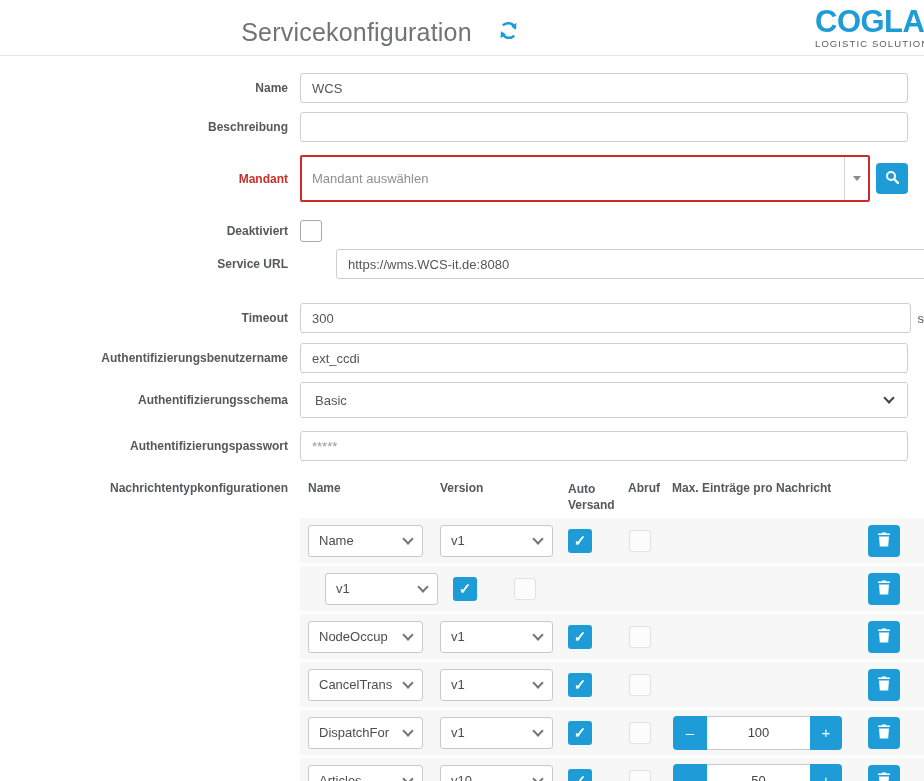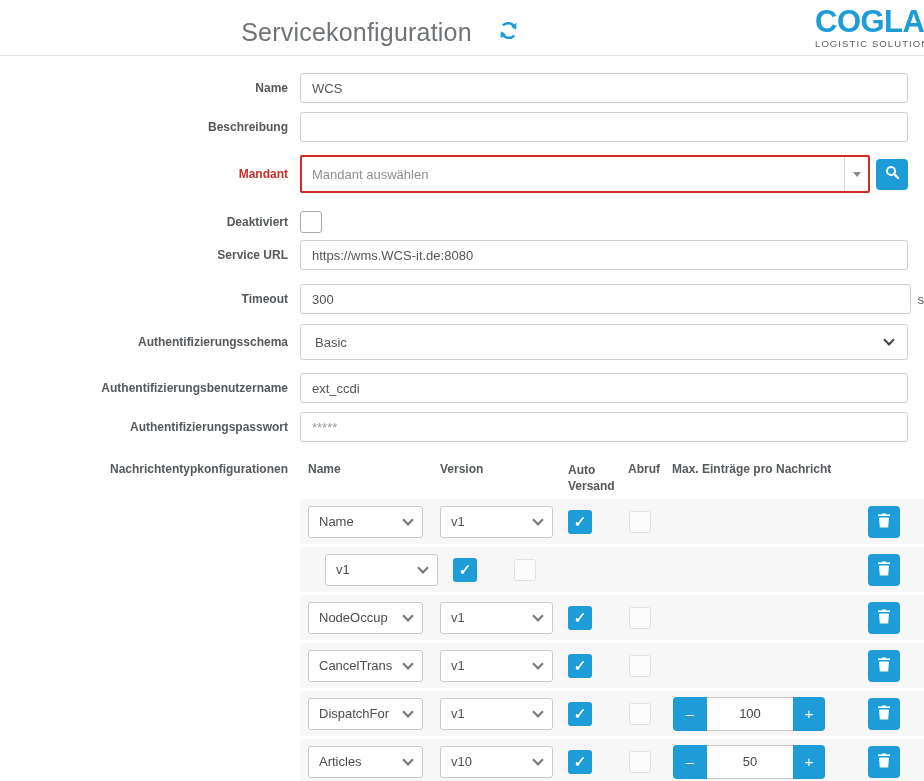--- a/index.html
+++ b/index.html
@@ -26,21 +26,21 @@
   .fcontrol { width:624px; display:flex; align-items:center; }
 
   .tinput { width:608px; height:30px; border:1px solid #cfcfcf; border-radius:3px;
             padding:4px 11px; font-size:13px; color:#555; outline:none;
             font-family:"Liberation Sans", sans-serif; background:#fff; }
   .tinput.muted { color:#9a9a9a; }
   .unit { font-size:13px; color:#55595c; margin-left:7px; }
   .tinput.timeout { width:717px; }
 
   
-  .sel-placeholder { width:570px; height:38px; border:2px solid #cf2a27; border-radius:2px;
+  .sel-placeholder { width:570px; height:47px; border:2px solid #cf2a27; border-radius:2px;
                      display:flex; align-items:center; background:#fff; cursor:pointer; }
   .sel-placeholder .ph-text { flex:1; padding:0 10px; font-size:13px; color:#8f8f8f; }
   .sel-arrow-box { width:24px; height:100%; border-left:1px solid #d5d5d5;
                    display:flex; align-items:center; justify-content:center; }
   .tri-down { width:0; height:0; border-left:4px solid transparent;
               border-right:4px solid transparent; border-top:5px solid #8a8a8a; }
   .icon-btn { width:32px; height:31px; margin-left:6px; border:none; border-radius:4px;
               background:#1E9CD7; display:flex; align-items:center; justify-content:center;
               cursor:pointer; }
 
@@ -78,21 +78,21 @@
            display:flex; align-items:center; justify-content:center; cursor:pointer;
            color:#fff; font-size:15px; font-weight:bold; }
   .cb-off { width:22px; height:22px; margin-left:37px; border:1px solid #e1e1e1;
             border-radius:3px; background:#fcfcfc; cursor:pointer; }
 
   .stepper { display:flex; align-items:center; margin-left:22px; height:34px; }
   .step-btn { width:34px; height:34px; border:none; background:#1E9CD7; color:#fff;
               font-size:15px; cursor:pointer; font-family:"Liberation Sans", sans-serif; }
   .step-minus { border-radius:4px 0 0 4px; }
   .step-plus { width:32px; border-radius:0 4px 4px 0; }
-  .step-input { width:86px; height:34px; border:1px solid #c9c9c9; border-left:none; border-right:none;
+  .step-input { width:103px; height:34px; border:1px solid #c9c9c9; border-left:none; border-right:none;
                 text-align:center; font-size:13px; color:#444; outline:none;
                 font-family:"Liberation Sans", sans-serif; }
 
   .trash-btn { width:32px; height:32px; margin-left:auto; margin-right:24px; border:none;
                border-radius:4px; background:#1E9CD7; display:flex; align-items:center;
                justify-content:center; cursor:pointer; flex:0 0 auto; }
 </style>
 </head>
 <body>
 
@@ -152,49 +152,49 @@
     </div>
   </div>
 
   <div class="frow" style="margin-bottom:7px;">
     <div class="flabel">Deaktiviert</div>
     <div class="fcontrol">
       <div class="plain-cb"></div>
     </div>
   </div>
 
-  <div class="frow" style="margin-bottom:14px;">
+  <div class="frow" style="margin-bottom:24px;gap:36px;">
     <div class="flabel">Service URL</div>
     <div class="fcontrol">
       <input class="tinput" value="https://wms.WCS-it.de:8080" style="">
     </div>
   </div>
 
   <div class="frow" style="margin-bottom:10px;">
     <div class="flabel">Timeout</div>
     <div class="fcontrol">
       <input class="tinput timeout" value="300" style="">
       <span class="unit">s</span>
+    </div>
+  </div>
+
+  <div class="frow" style="margin-bottom:9px;">
+    <div class="flabel">Authentifizierungsbenutzername</div>
+    <div class="fcontrol">
+      <input class="tinput" value="ext_ccdi" style="">
     </div>
   </div>
 
   <div class="frow" style="margin-bottom:13px;">
     <div class="flabel">Authentifizierungsschema</div>
     <div class="fcontrol">
       <div class="big-select">
         <span class="sel-text">Basic</span>
         <span class="chev"></span>
       </div>
-    </div>
-  </div>
-
-  <div class="frow" style="margin-bottom:9px;">
-    <div class="flabel">Authentifizierungsbenutzername</div>
-    <div class="fcontrol">
-      <input class="tinput" value="ext_ccdi" style="">
     </div>
   </div>
 
   <div class="frow" style="margin-bottom:18px;">
     <div class="flabel">Authentifizierungspasswort</div>
     <div class="fcontrol">
       <input class="tinput muted" value="*****" style="">
     </div>
   </div>
 

